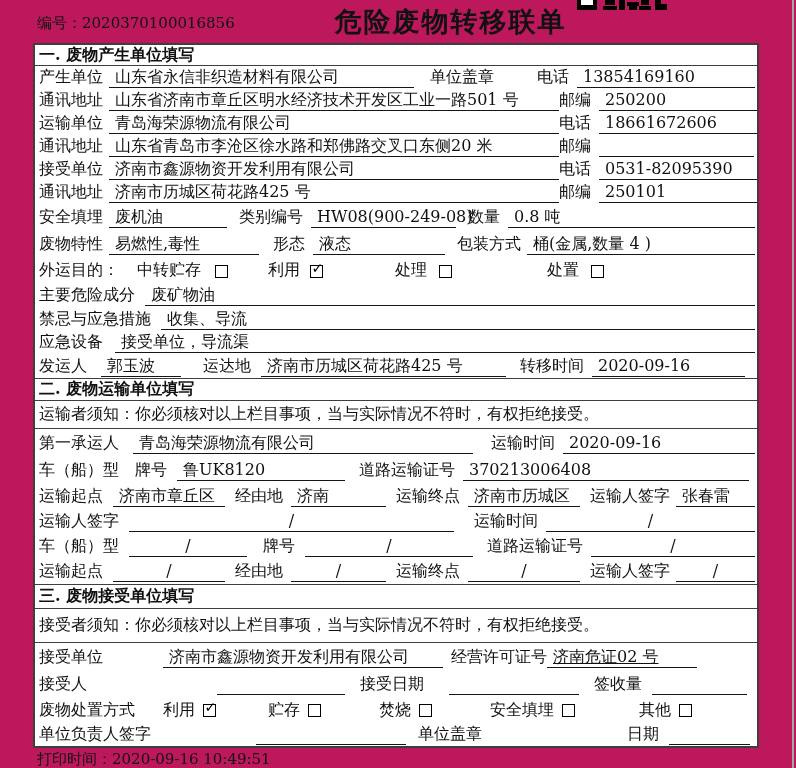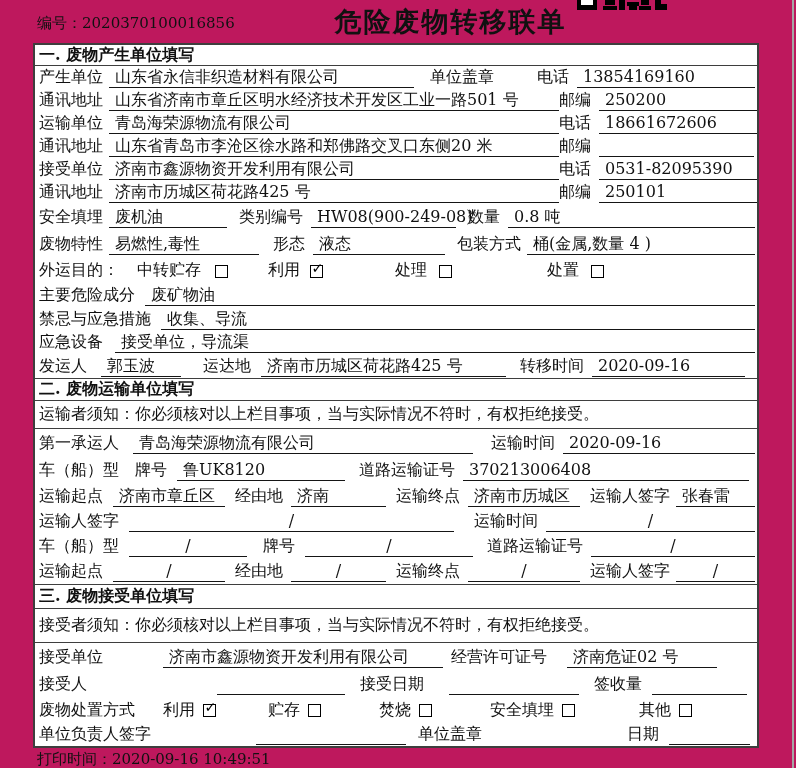--- a/index.html
+++ b/index.html
@@ -197,21 +197,21 @@
       <div class="row section" style="height: 25px;">
         <span>三. 废物接受单位填写</span>
       </div>
       <div class="row notice" style="height: 34px;">
         <span>接受者须知：你必须核对以上栏目事项，当与实际情况不符时，有权拒绝接受。</span>
       </div>
       <div class="row fields" style="height: 28px;">
         <span class="lbl">接受单位</span>
         <span class="val" style="width: 280px; margin-left: 60px;">济南市鑫源物资开发利用有限公司</span>
         <span class="lbl" style="margin-left: 8px;">经营许可证号</span>
-        <span class="val" style="width: 150px; margin-left: 20px;">济南危证02 号</span>
+        <span class="val" style="width: 150px; margin-left: 0; text-decoration: underline;">济南危证02 号</span>
       </div>
       <div class="row fields" style="height: 27px;">
         <span class="lbl">接受人</span>
         <span class="val" style="width: 128px; margin-left: 130px;"></span>
         <span class="lbl" style="margin-left: 15px;">接受日期</span>
         <span class="val" style="width: 130px; margin-left: 25px;"></span>
         <span class="lbl" style="margin-left: 15px;">签收量</span>
         <span class="val" style="width: 95px; margin-left: 10px;"></span>
       </div>
       <div class="row fields" style="height: 24px;">

